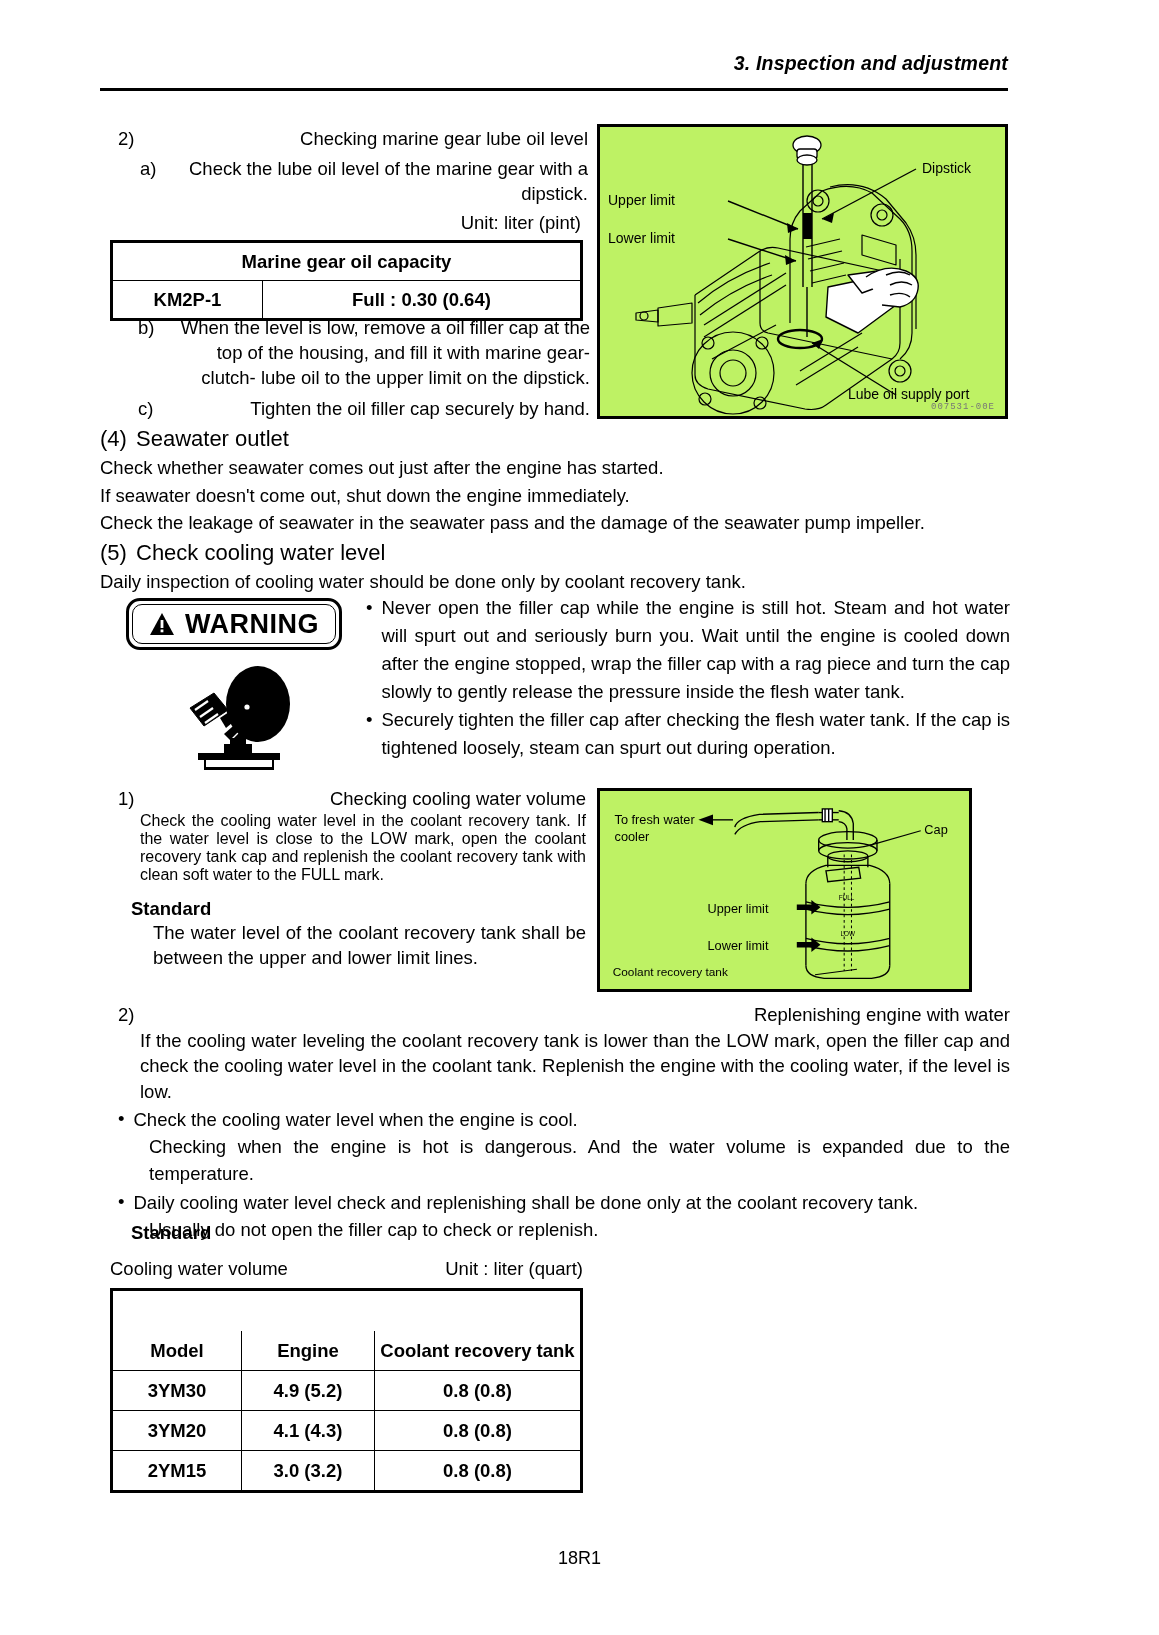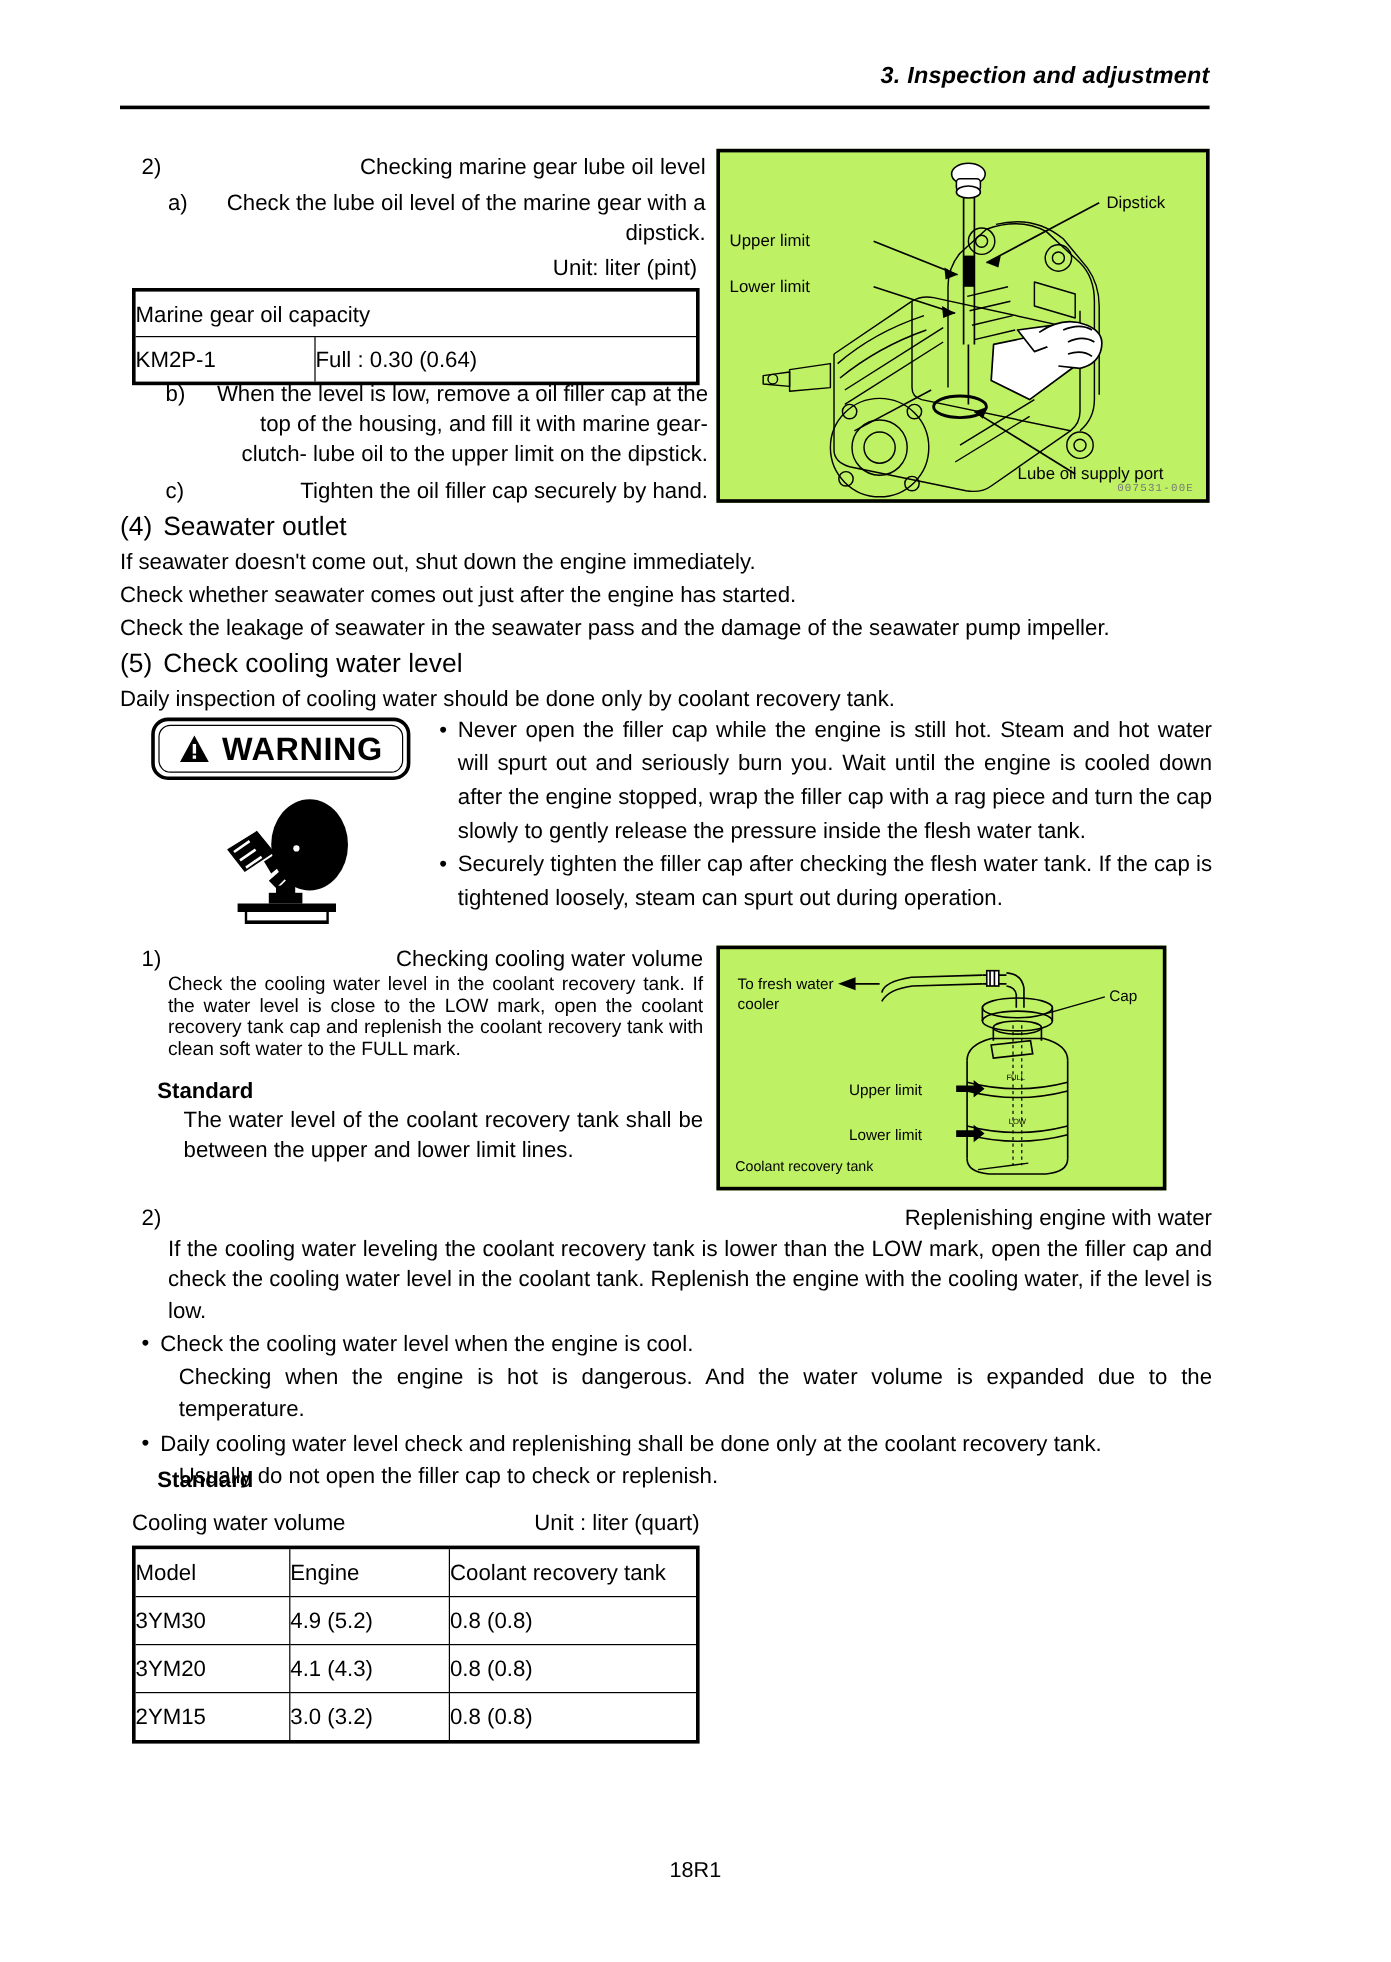--- a/index.html
+++ b/index.html
@@ -82,22 +82,22 @@
     font-size: 18.5px;
   }
 
   
   table.frame {
     border-collapse: collapse;
     font-size: 18.5px;
   }
   table.frame td, table.frame th {
     border: 1px solid #000;
-    font-weight: normal;
-    text-align: left;
+    font-weight: bold;
+    text-align: center;
     padding: 3px 0;
   }
   .tbl-gear {
     position: absolute;
     left: 110px;
     top: 240px;
     width: 473px;
     border: 3px solid #000;
     box-sizing: border-box;
   }
@@ -272,21 +272,21 @@
     font-size: 18.5px;
   }
   .tbl-cw {
     position: absolute;
     left: 110px;
     top: 1288px;
     width: 473px;
     border: 3px solid #000;
     box-sizing: border-box;
   }
-  .tbl-cw table { width: 100%; }
+  .tbl-cw table { width: 100%; margin-top: 40px; }
   .tbl-cw td { height: 33px; }
   .tbl-cw tr:first-child td { border-top: none; }
   .tbl-cw tr:last-child td { border-bottom: none; }
   .tbl-cw td:first-child { border-left: none; }
   .tbl-cw td:last-child { border-right: none; }
   .tbl-cw .c1 { width: 27.5%; }
   .tbl-cw .c2 { width: 28.5%; }
 
   
   .footer {
@@ -439,22 +439,22 @@
       <text class="flabel" x="8" y="116">Lower limit</text>
       <text class="flabel" x="248" y="272">Lube oil supply port</text>
     </svg>
     <div class="fig-code">007531-00E</div>
   </div>
 
   <div class="sec4">
     <div class="sec-head">
       <span class="num">(4)</span><span>Seawater outlet</span>
     </div>
+    <div class="sec-body">Check whether seawater comes out just after the engine has started.</div>
     <div class="sec-body">If seawater doesn't come out, shut down the engine immediately.</div>
-    <div class="sec-body">Check whether seawater comes out just after the engine has started.</div>
     <div class="sec-body">Check the leakage of seawater in the seawater pass and the damage of the seawater pump impeller.</div>
   </div>
 
   <div class="sec5">
     <div class="sec-head">
       <span class="num">(5)</span><span>Check cooling water level</span>
     </div>
     <div class="sec-body">Daily inspection of cooling water should be done only by coolant recovery tank.</div>
   </div>
 

